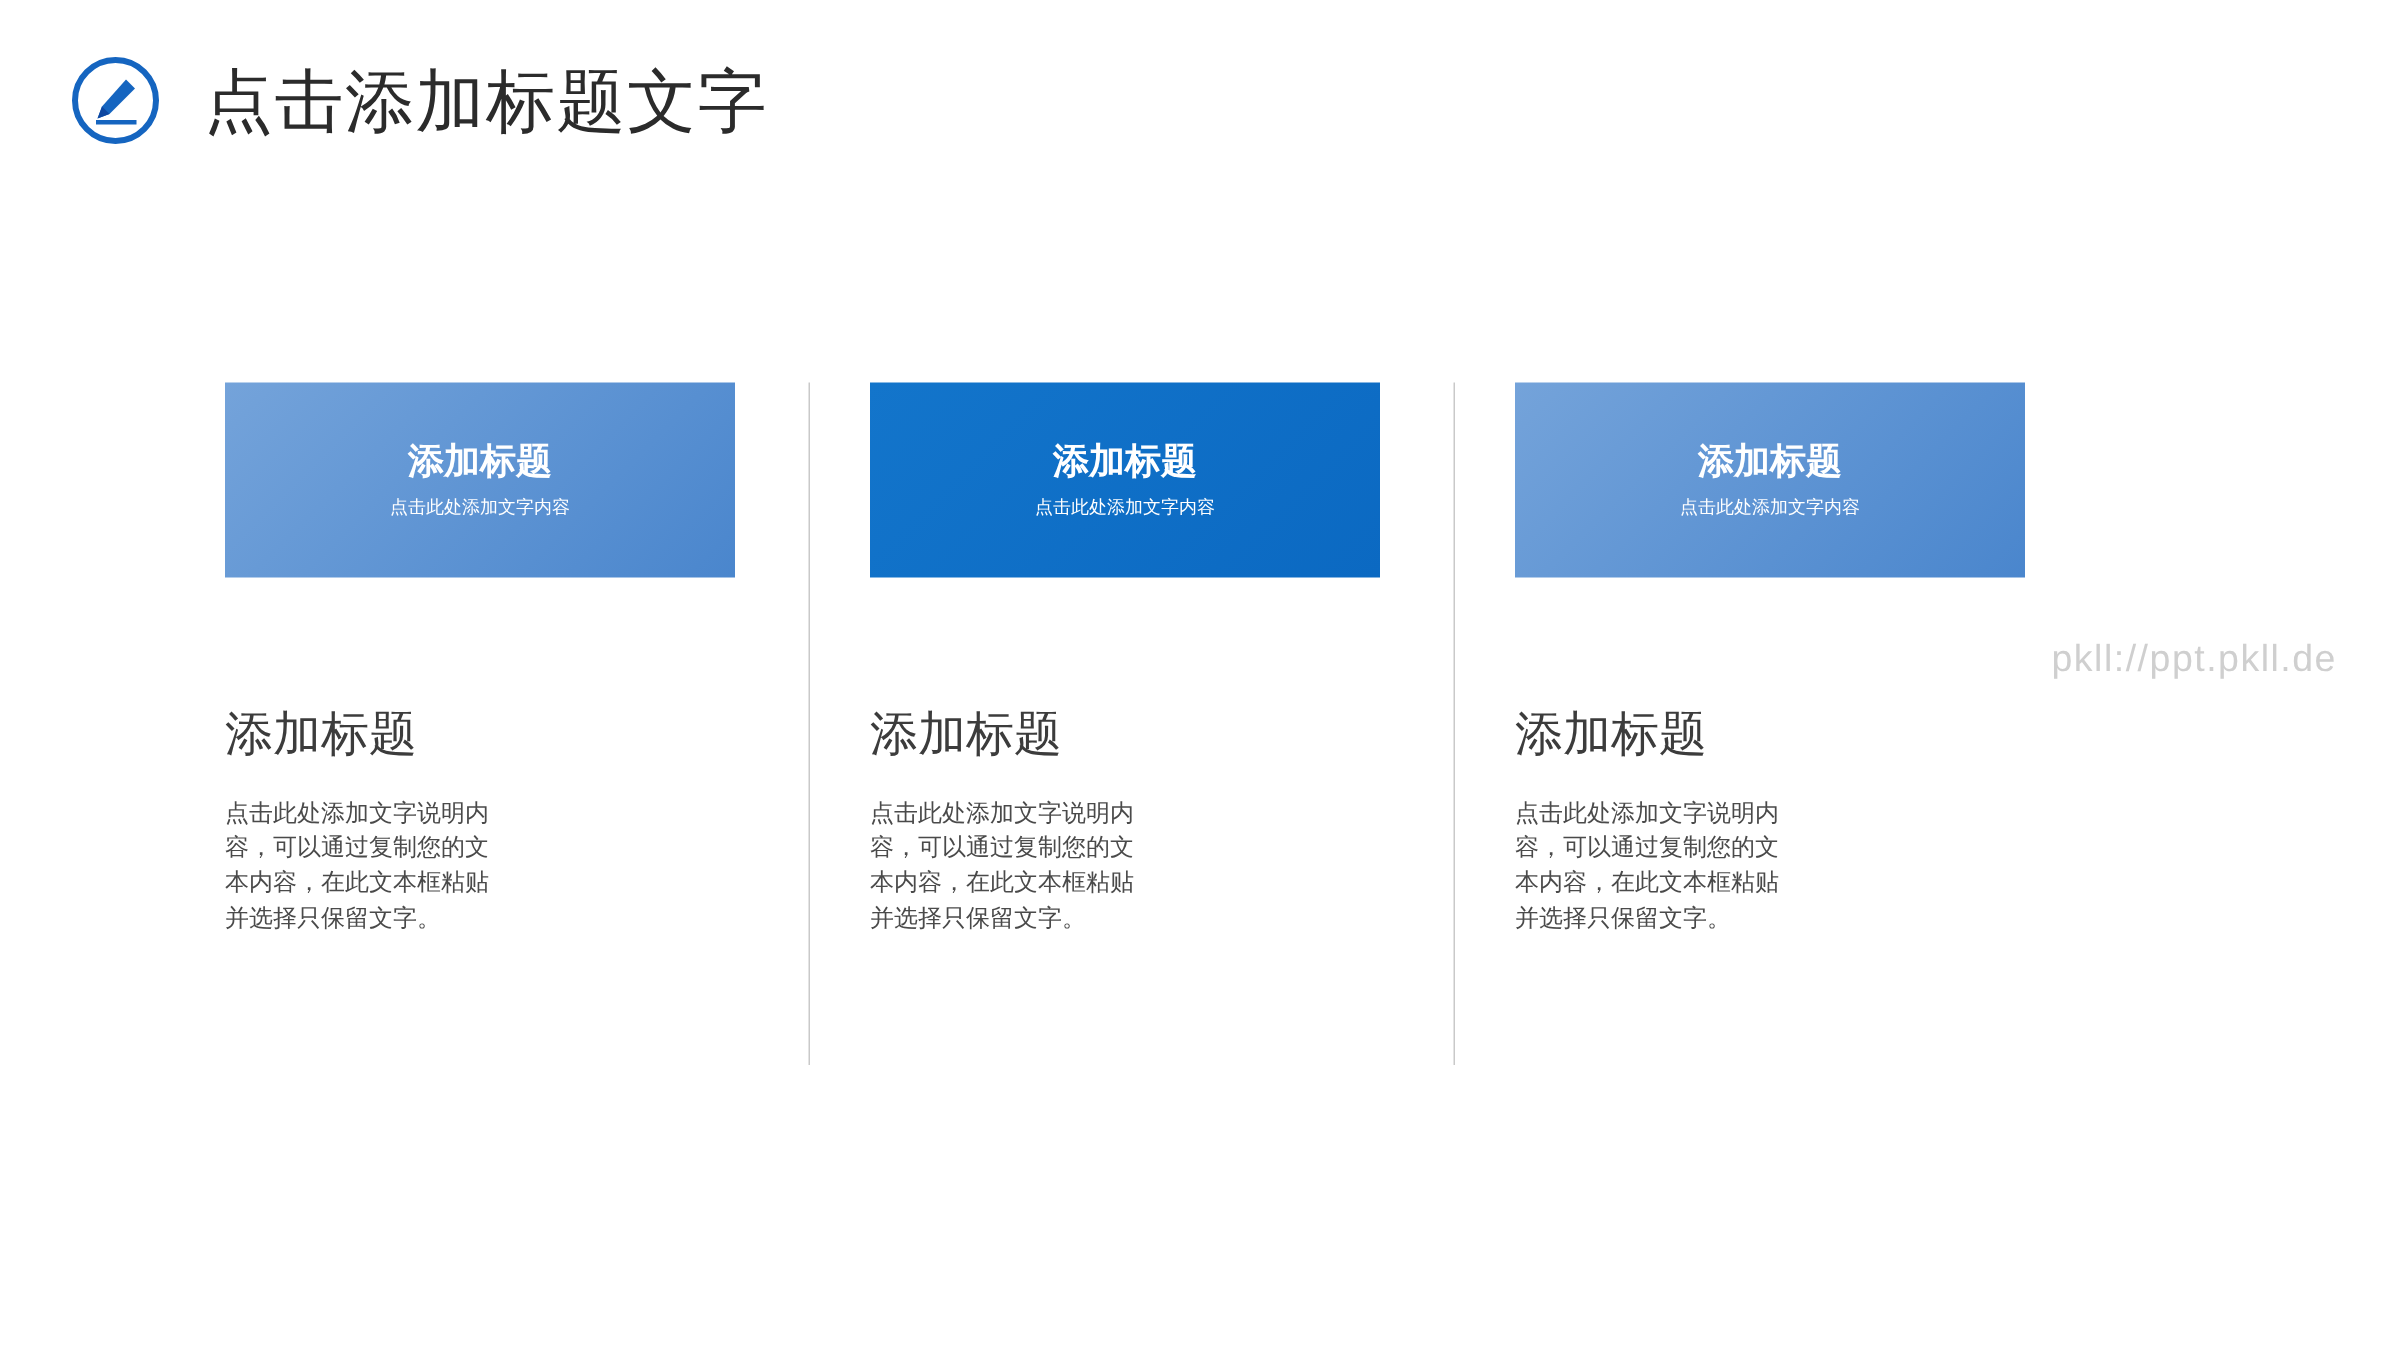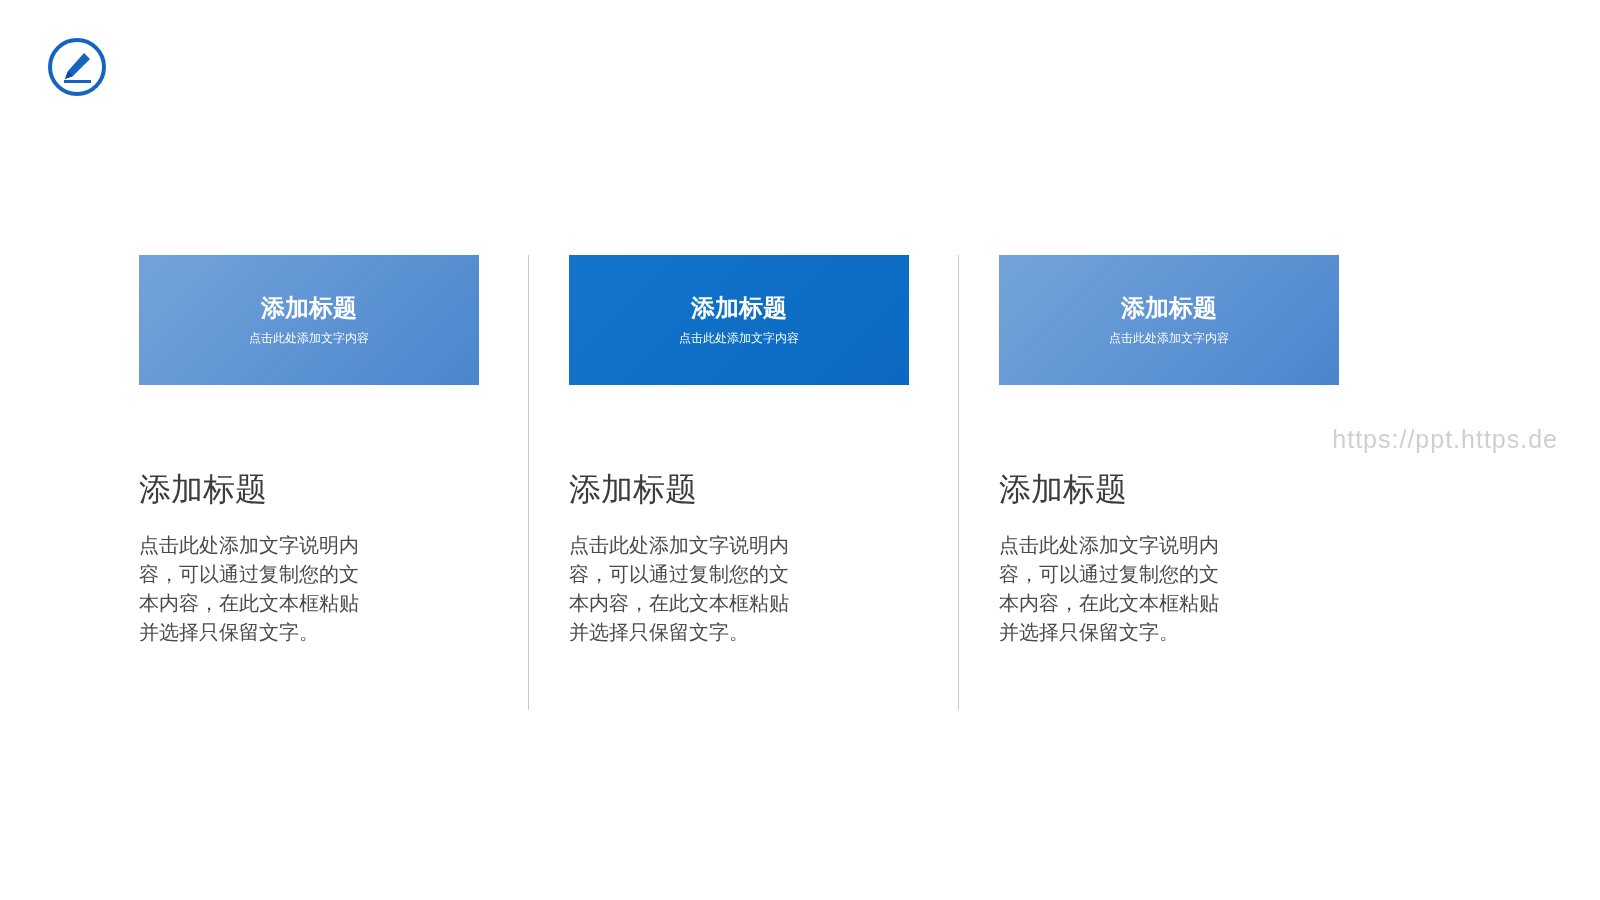--- a/index.html
+++ b/index.html
@@ -44,21 +44,21 @@
     line-height: 1;
     color: #2b2b2b;
     letter-spacing: 1px;
     white-space: nowrap;
   }
 
   
   .columns {
     position: absolute;
     top: 255px;
-    left: 139px;
+    left: 150px;
     width: 1300px;
     display: flex;
   }
   .column {
     position: relative;
     width: 430px;
     box-sizing: border-box;
     padding-right: 80px;
   }
   .column .divider {
@@ -96,21 +96,21 @@
 
   .sub-heading {
     margin-top: 88px;
     font-size: 32px;
     color: #3c3c3c;
     line-height: 1;
   }
   .body-text {
     margin-top: 26px;
     width: 285px;
-    font-size: 20px;
+    font-size: 16px;
     line-height: 1.45;
     color: #4a4a4a;
     white-space: pre-line;
   }
 
   
   .watermark {
     position: absolute;
     right: 42px;
     top: 425px;
@@ -124,20 +124,21 @@
 <body>
 
 <div class="header">
   <div class="logo-badge">
     <svg width="34" height="34" viewBox="0 0 34 34" aria-hidden="true">
       <path d="M24 3 L30 9 L13 26 L5 29 L8 21 Z" fill="#1565c0"></path>
       <path d="M5 29 L8 21 L13 26 Z" fill="#0d47a1"></path>
       <rect x="4" y="30" width="27" height="3" fill="#1565c0"></rect>
     </svg>
   </div>
+  <div class="page-title">点击添加标题文字</div>
 </div>
 
 <div class="columns">
 
   <div class="column">
     <div class="card" style="background: linear-gradient(135deg, #74a3da 0%, #4a86cd 100%);">
       <div class="card-title">添加标题</div>
       <div class="card-sub">点击此处添加文字内容</div>
     </div>
     <div class="sub-heading">添加标题</div>
@@ -169,13 +170,13 @@
     <div class="sub-heading">添加标题</div>
     <div class="body-text">点击此处添加文字说明内
 容，可以通过复制您的文
 本内容，在此文本框粘贴
 并选择只保留文字。</div>
 
   </div>
 
 </div>
 
-<div class="watermark">https://ppt.https.de</div>
+<div class="watermark">pkll://ppt.pkll.de</div>
 
 </body></html>

